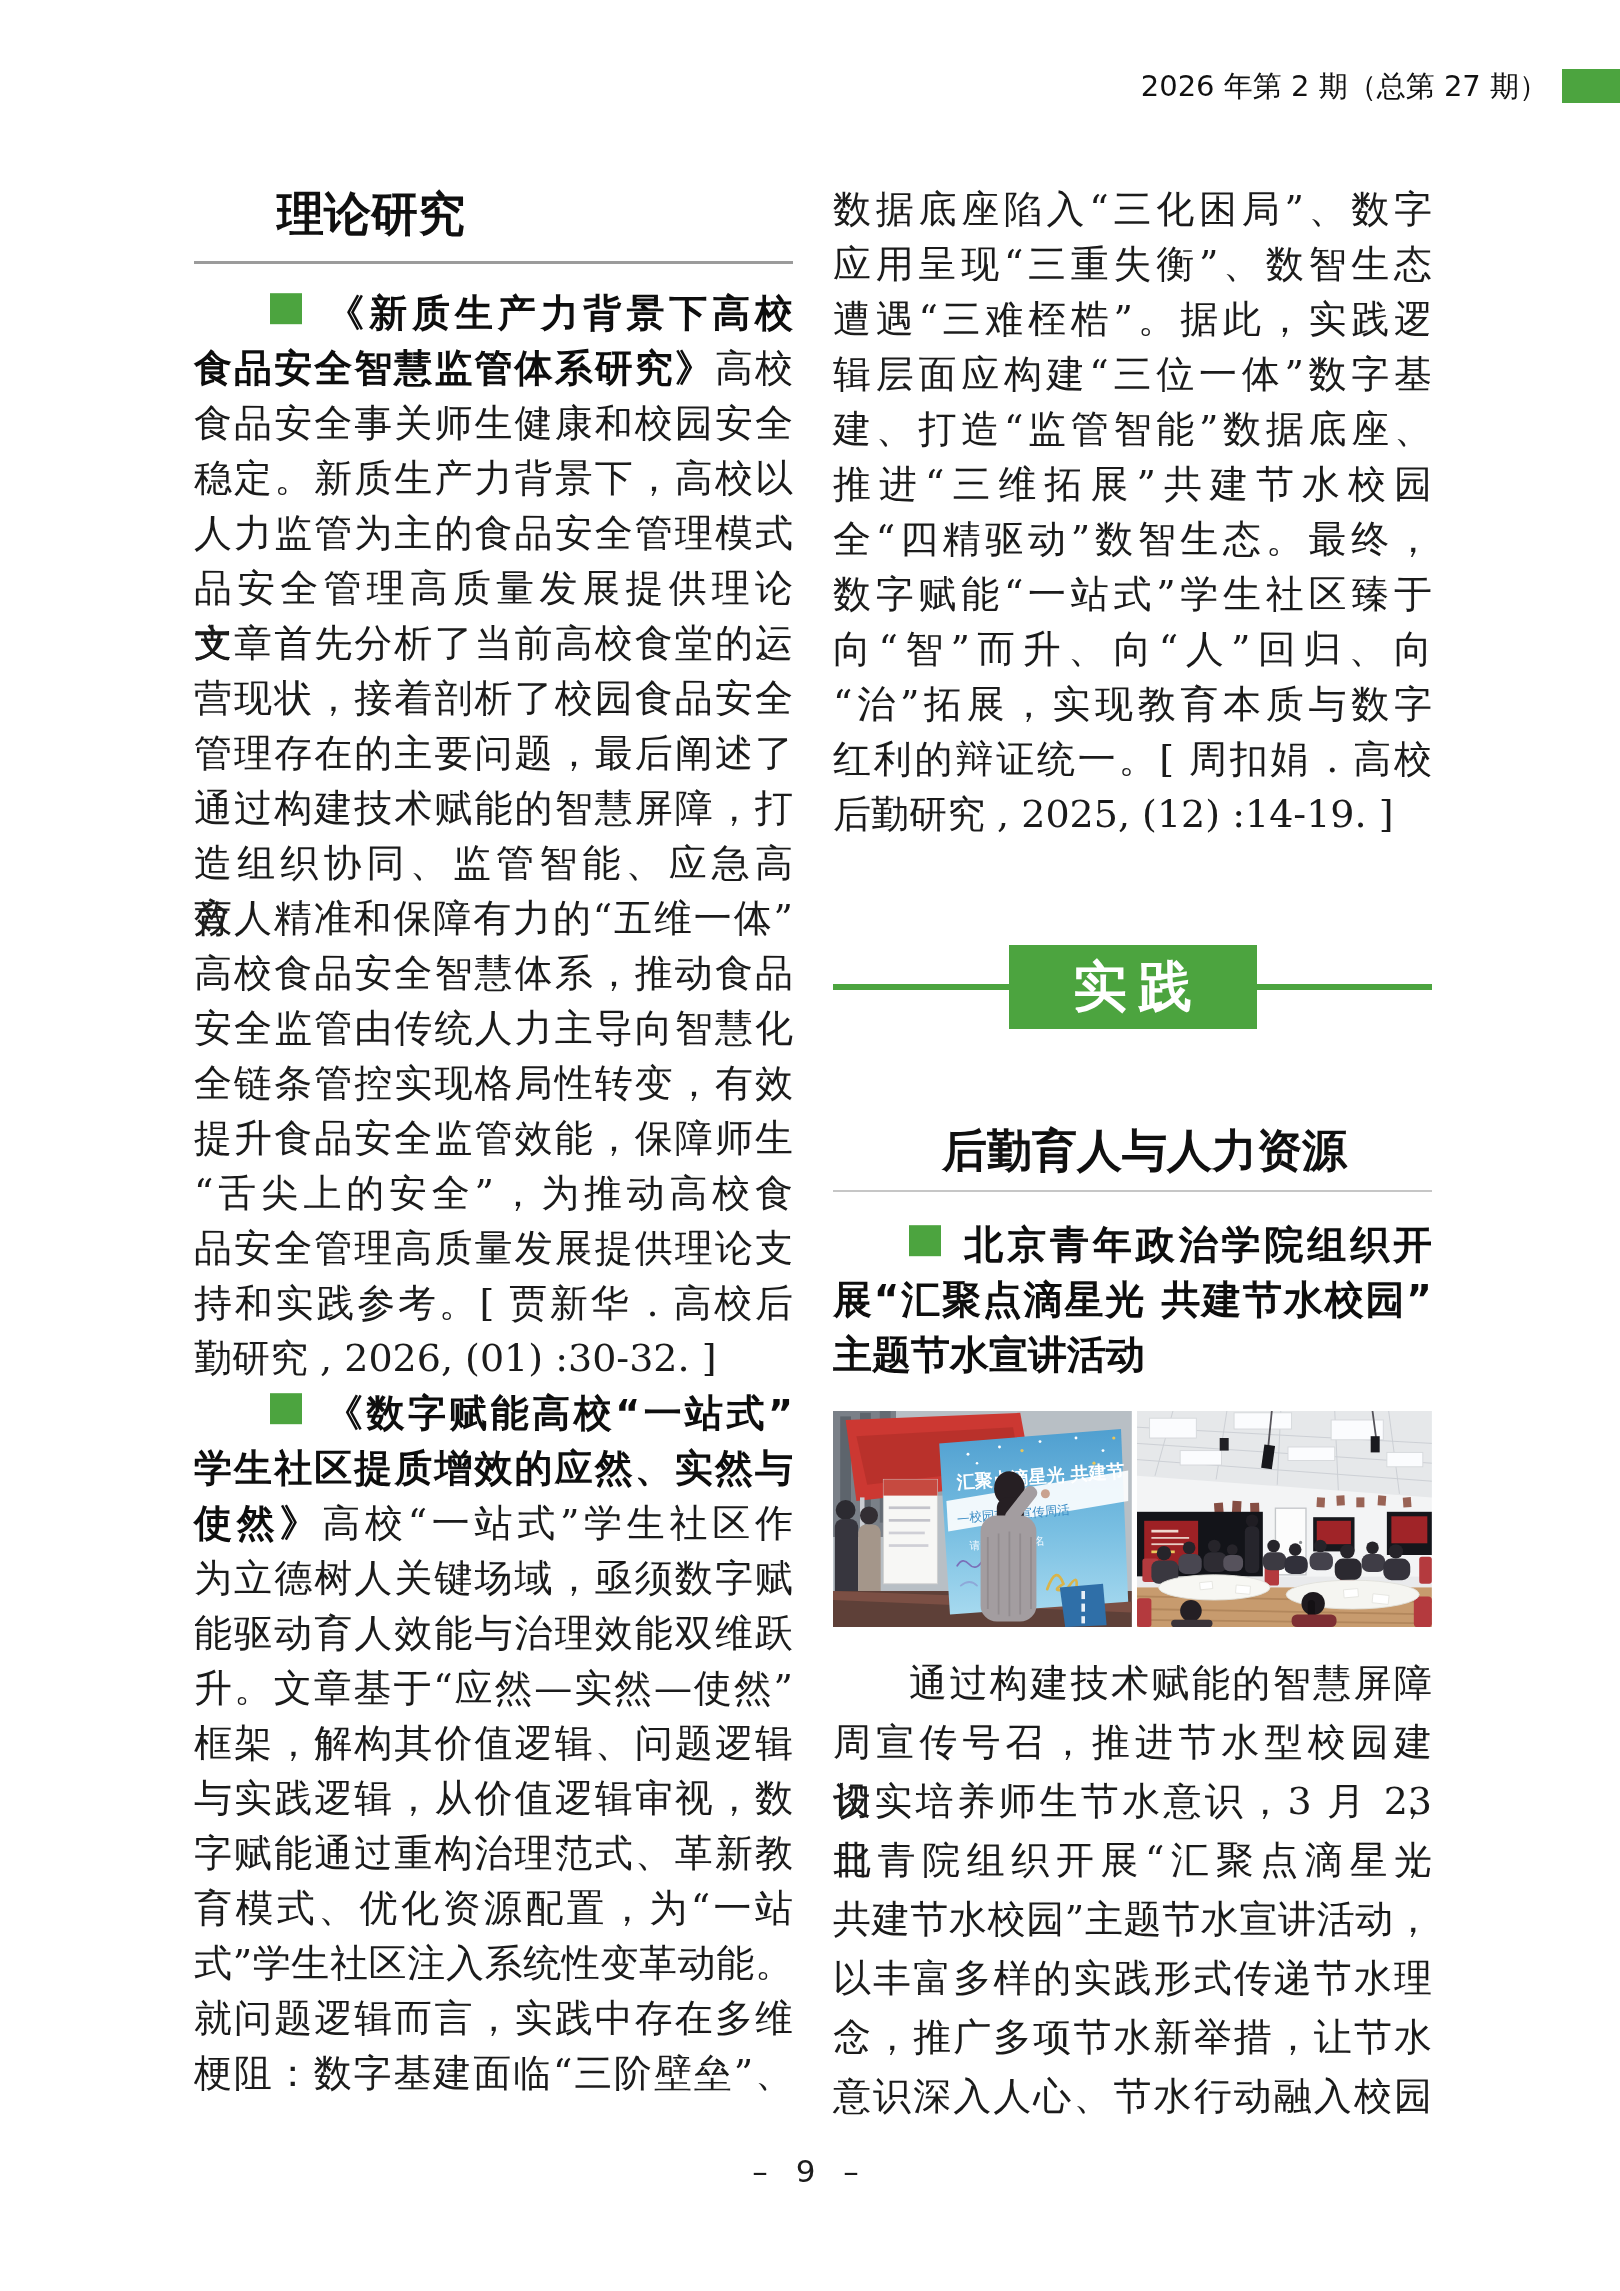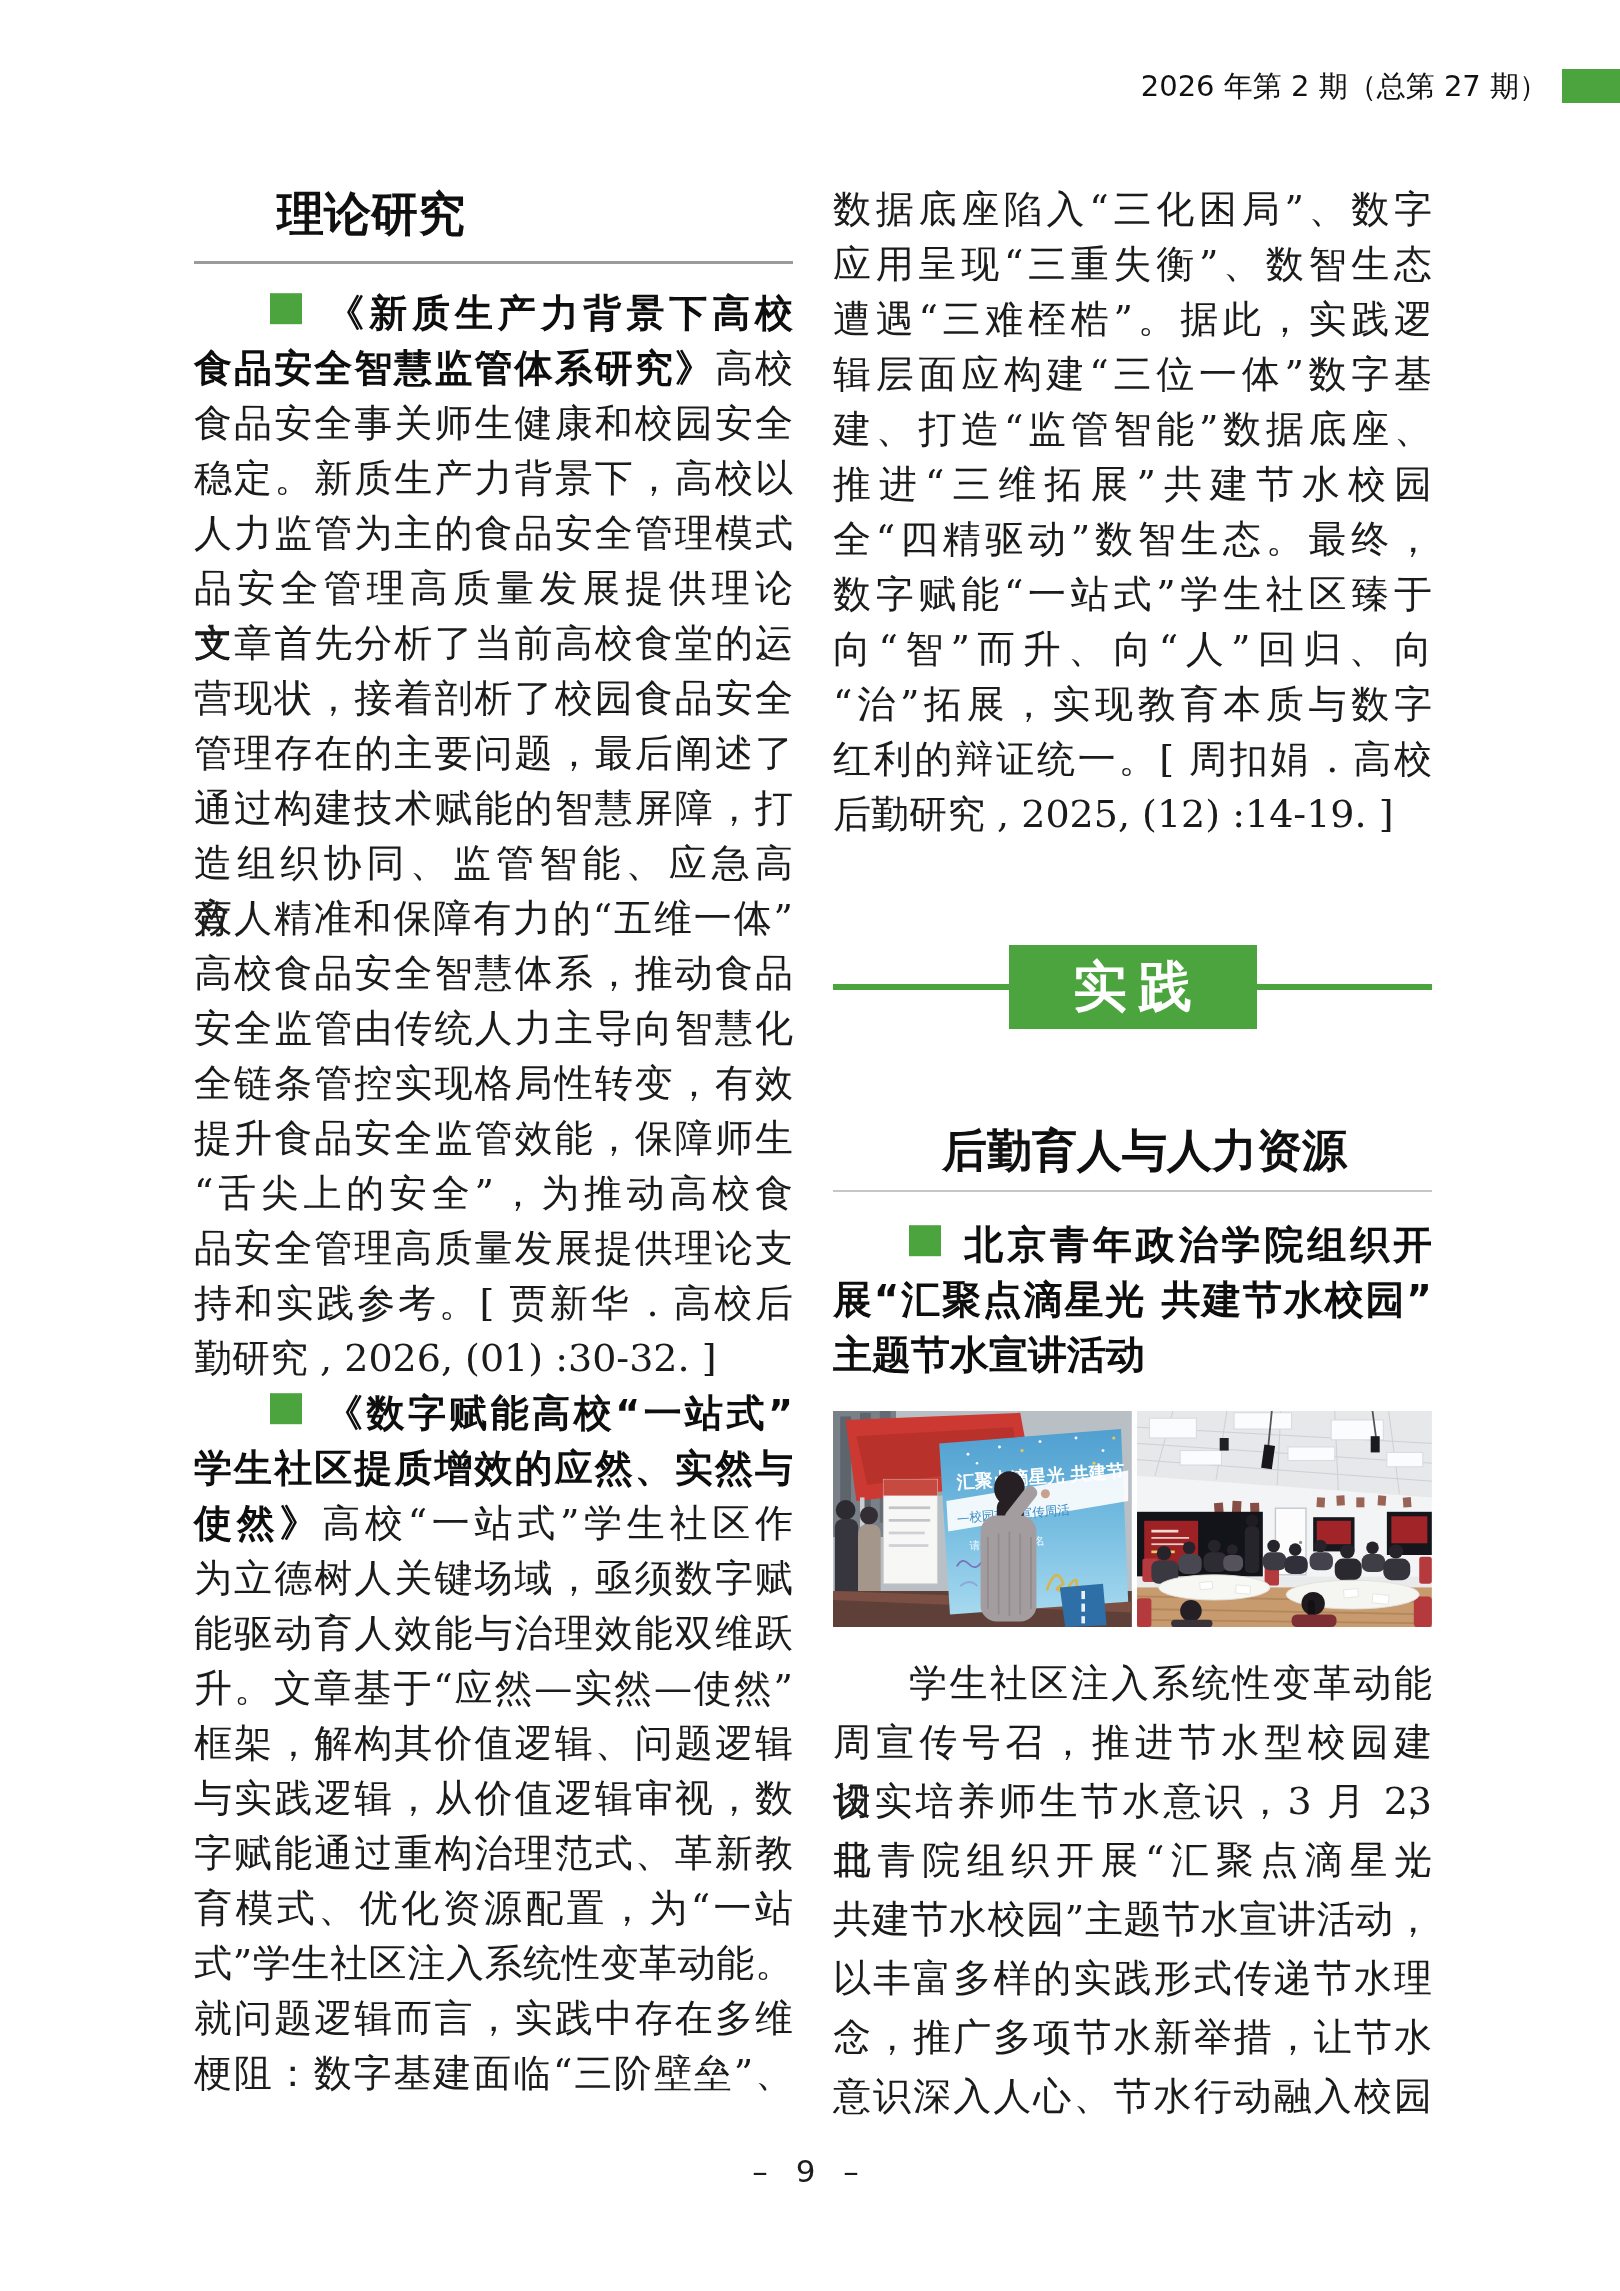--- a/index.html
+++ b/index.html
@@ -266,21 +266,21 @@
       <rect x="262" y="204" width="18" height="10" fill="#ffffff" stroke="#e5e5e0" transform="rotate(6 271 209)"></rect>
       <circle cx="196" cy="214" r="13" fill="#1e1a1e"></circle>
       <rect x="190" y="210" width="8" height="22" rx="4" fill="#141114"></rect>
       <rect x="172" y="226" width="50" height="14" rx="6" fill="#7e2f33"></rect>
       <circle cx="60" cy="222" r="12" fill="#241f24"></circle>
       <rect x="38" y="232" width="46" height="8" rx="4" fill="#3a3338"></rect>
     </svg>
   </div>
 
   <div class="after">
-      <div class="line ind"><span>学生社区注入系统性变革动能</span></div>
+      <div class="line ind"><span>通过构建技术赋能的智慧屏障</span></div>
       <div class="line"><span>周宣传号召，推进节水型校园建设，</span></div>
       <div class="line"><span>切实培养师生节水意识，3 月 23 日，</span></div>
       <div class="line"><span>北青院组织开展“汇聚点滴星光</span></div>
       <div class="line"><span>共建节水校园”主题节水宣讲活动，</span></div>
       <div class="line"><span>以丰富多样的实践形式传递节水理</span></div>
       <div class="line"><span>念，推广多项节水新举措，让节水</span></div>
       <div class="line"><span>意识深入人心、节水行动融入校园</span></div>
     </div>
 
   <div class="footer">

